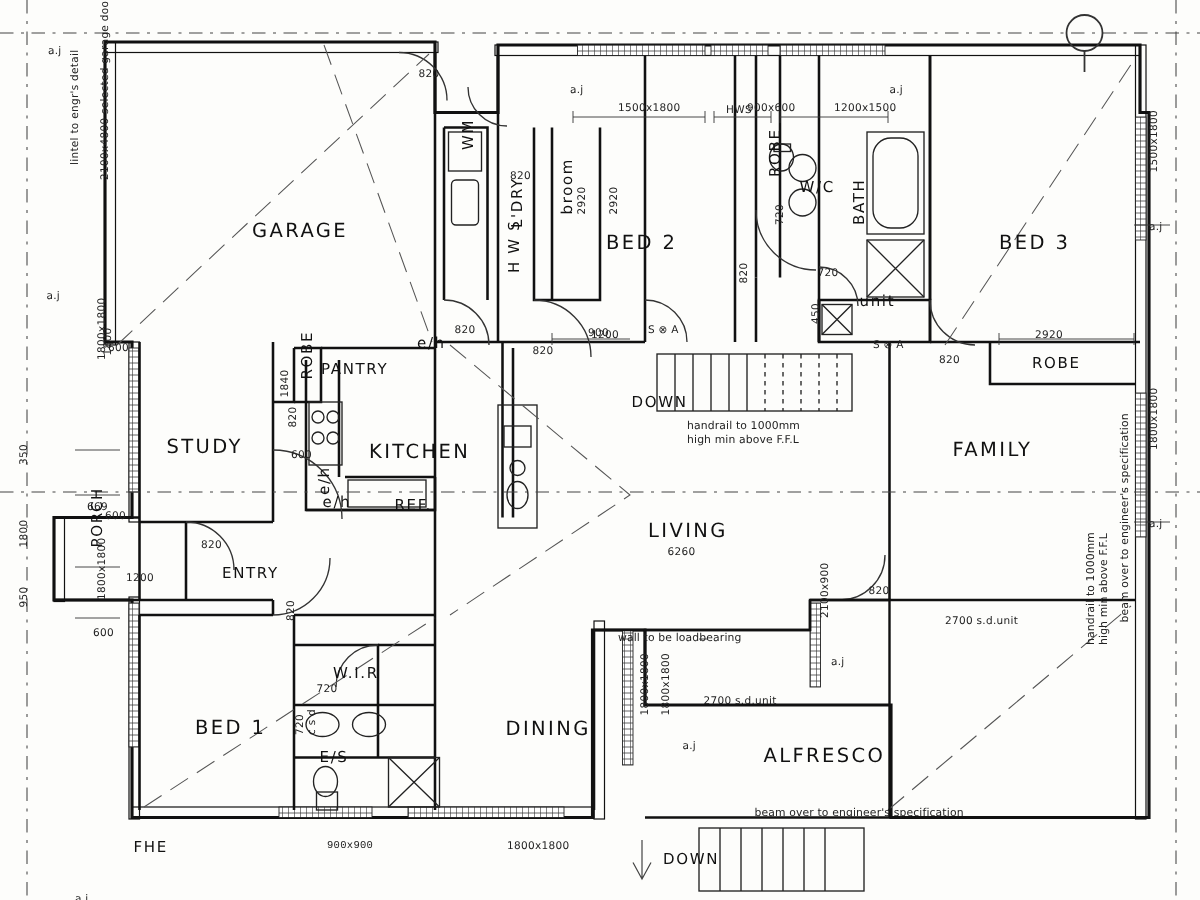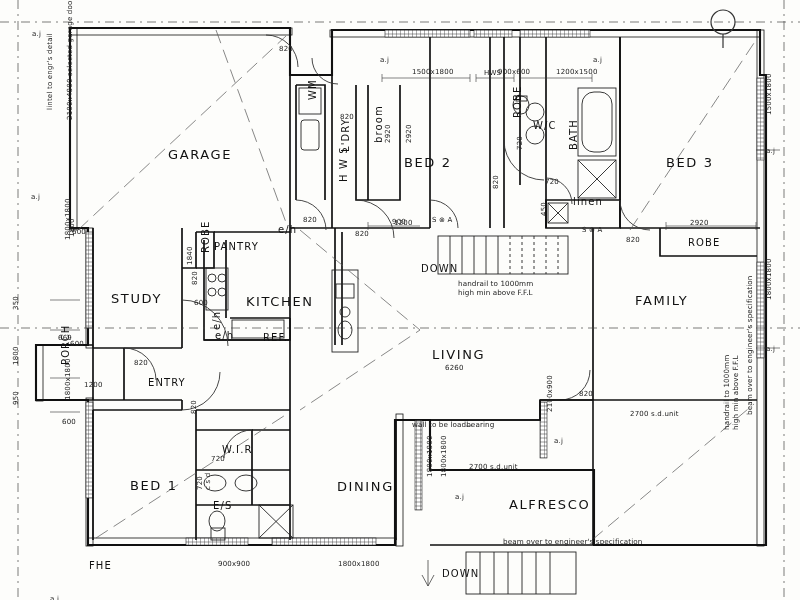--- a/index.html
+++ b/index.html
@@ -269,21 +269,21 @@
       <div class="lbl room-sm" style="left: 213px; top: 500px;">E/S</div>
       <div class="lbl room" style="left: 337px; top: 479px;">DINING</div>
       <div class="lbl room" style="left: 509px; top: 497px;">ALFRESCO</div>
     </div>
 <div id="fixtures-layer">
       <div class="lbl room-sm" style="left: 214px; top: 241px;">PANTRY</div>
       <div class="lbl room-sm" style="left: 263px; top: 332px;">REF.</div>
       <div class="lbl room-sm v90" style="left: 200px; top: 253px;">ROBE</div>
       <div class="lbl room-sm v90" style="left: 512px; top: 118px;">ROBE</div>
       <div class="lbl room-sm" style="left: 688px; top: 237px;">ROBE</div>
-      <div class="lbl room-sm" style="left: 573px; top: 196px;">linen</div>
+      <div class="lbl room-sm" style="left: 573px; top: 196px;">unit</div>
       <div class="lbl room-sm v90" style="left: 373px; top: 143px;">broom</div>
       <div class="lbl room-sm v90" style="left: 307px; top: 100px;">WM</div>
       <div class="lbl room-sm" style="left: 278px; top: 224px;">e/h</div>
       <div class="lbl room-sm v90" style="left: 211px; top: 330px;">e/h</div>
       <div class="lbl room-sm" style="left: 215px; top: 330px;">e/h</div>
       <div class="lbl room-sm" style="left: 421px; top: 263px;">DOWN</div>
       <div class="lbl room-sm v90" style="left: 338px; top: 182px;">H W S</div>
       <div class="lbl room-sm" style="left: 89px; top: 560px;">FHE</div>
       <div class="lbl room-sm" style="left: 442px; top: 568px;">DOWN</div>
     </div>
@@ -341,21 +341,21 @@
       <div class="lbl dim" style="left: 412px; top: 68px;">1500x1800</div>
       <div class="lbl dim" style="left: 498px; top: 68px; text-align: right;">900x600</div>
       <div class="lbl dim" style="left: 556px; top: 68px;">1200x1500</div>
       <div class="lbl dim" style="left: 484px; top: 69px;">HWS</div>
       <div class="lbl dim v90" style="left: 66px; top: 120px;">2100x4800 selected garage door</div>
       <div class="lbl dim v90" style="left: 46px; top: 110px;">lintel to engr's detail</div>
       <div class="lbl dim v90" style="left: 765px; top: 115px;">1500x1800</div>
       <div class="lbl dim v90" style="left: 765px; top: 300px;">1800x1800</div>
       <div class="lbl dim v90" style="left: 64px; top: 240px;">1800x1800</div>
       <div class="lbl dim v90" style="left: 64px; top: 400px;">1800x1800</div>
-      <div class="lbl dim" style="left: 218px; top: 560px;">900x900</div>
+      <div class="lbl dim" style="left: 218px; top: 560px; font-family: Liberation Mono, monospace;">900x900</div>
       <div class="lbl dim" style="left: 338px; top: 560px;">1800x1800</div>
       <div class="lbl dim" style="left: 72px; top: 228px;">600</div>
     </div>
 <div id="notes-layer">
       <div class="lbl note" style="left: 458px; top: 279px;">handrail to 1000mm</div>
       <div class="lbl note" style="left: 458px; top: 288px;">high min above F.F.L</div>
       <div class="lbl note" style="left: 412px; top: 420px;">wall to be loadbearing</div>
       <div class="lbl note" style="left: 503px; top: 537px;">beam over to engineer's specification</div>
       <div class="lbl note v90" style="left: 722px; top: 430px;">handrail to 1000mm</div>
       <div class="lbl note v90" style="left: 731px; top: 430px;">high min above F.F.L</div>

